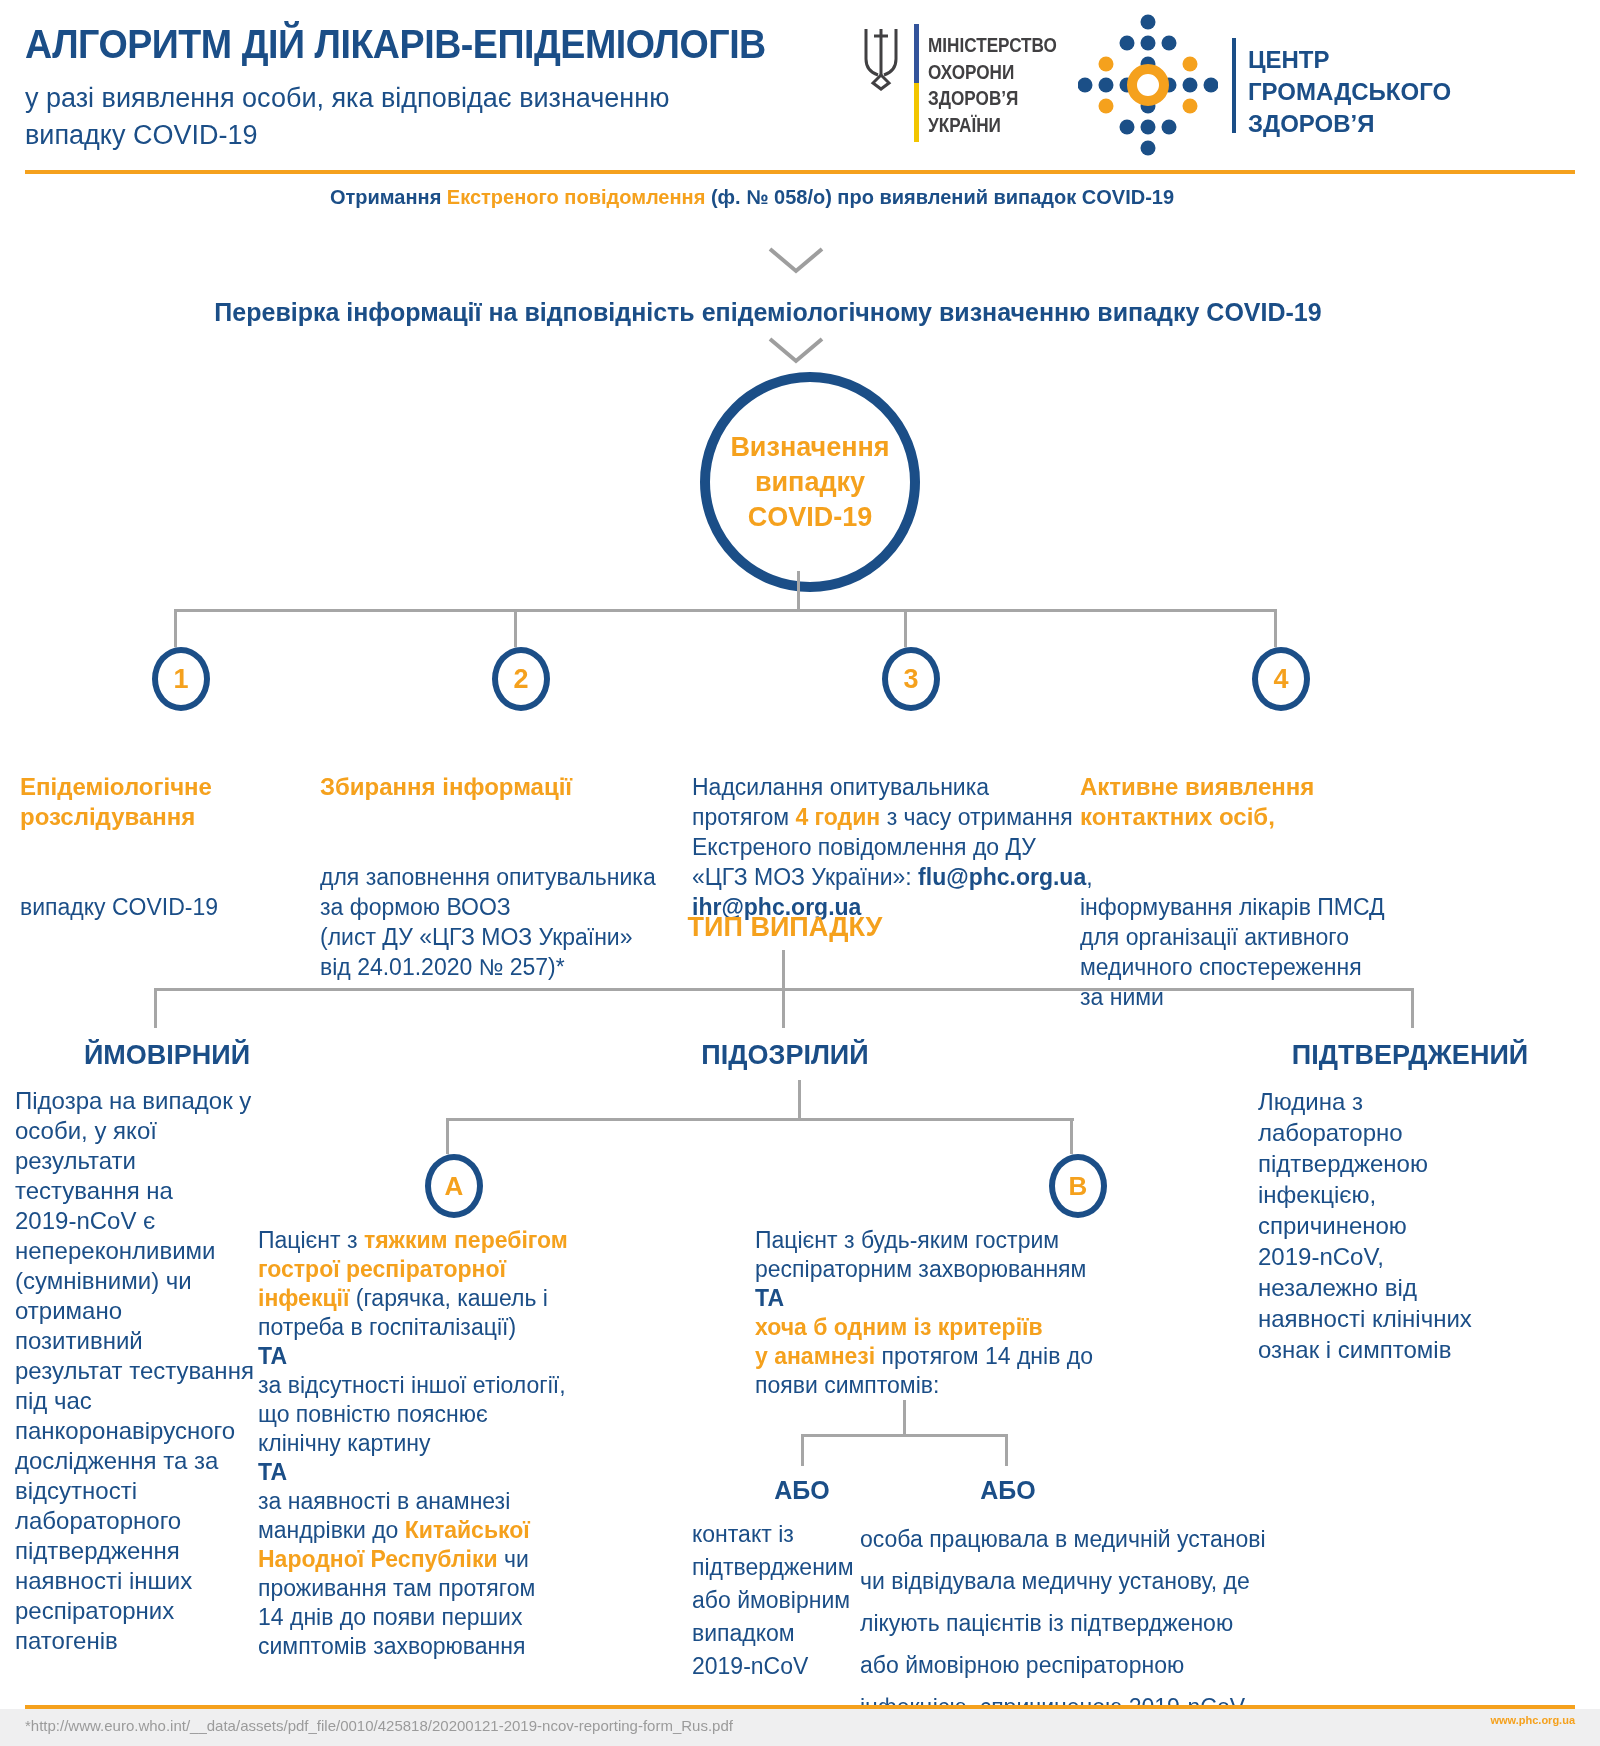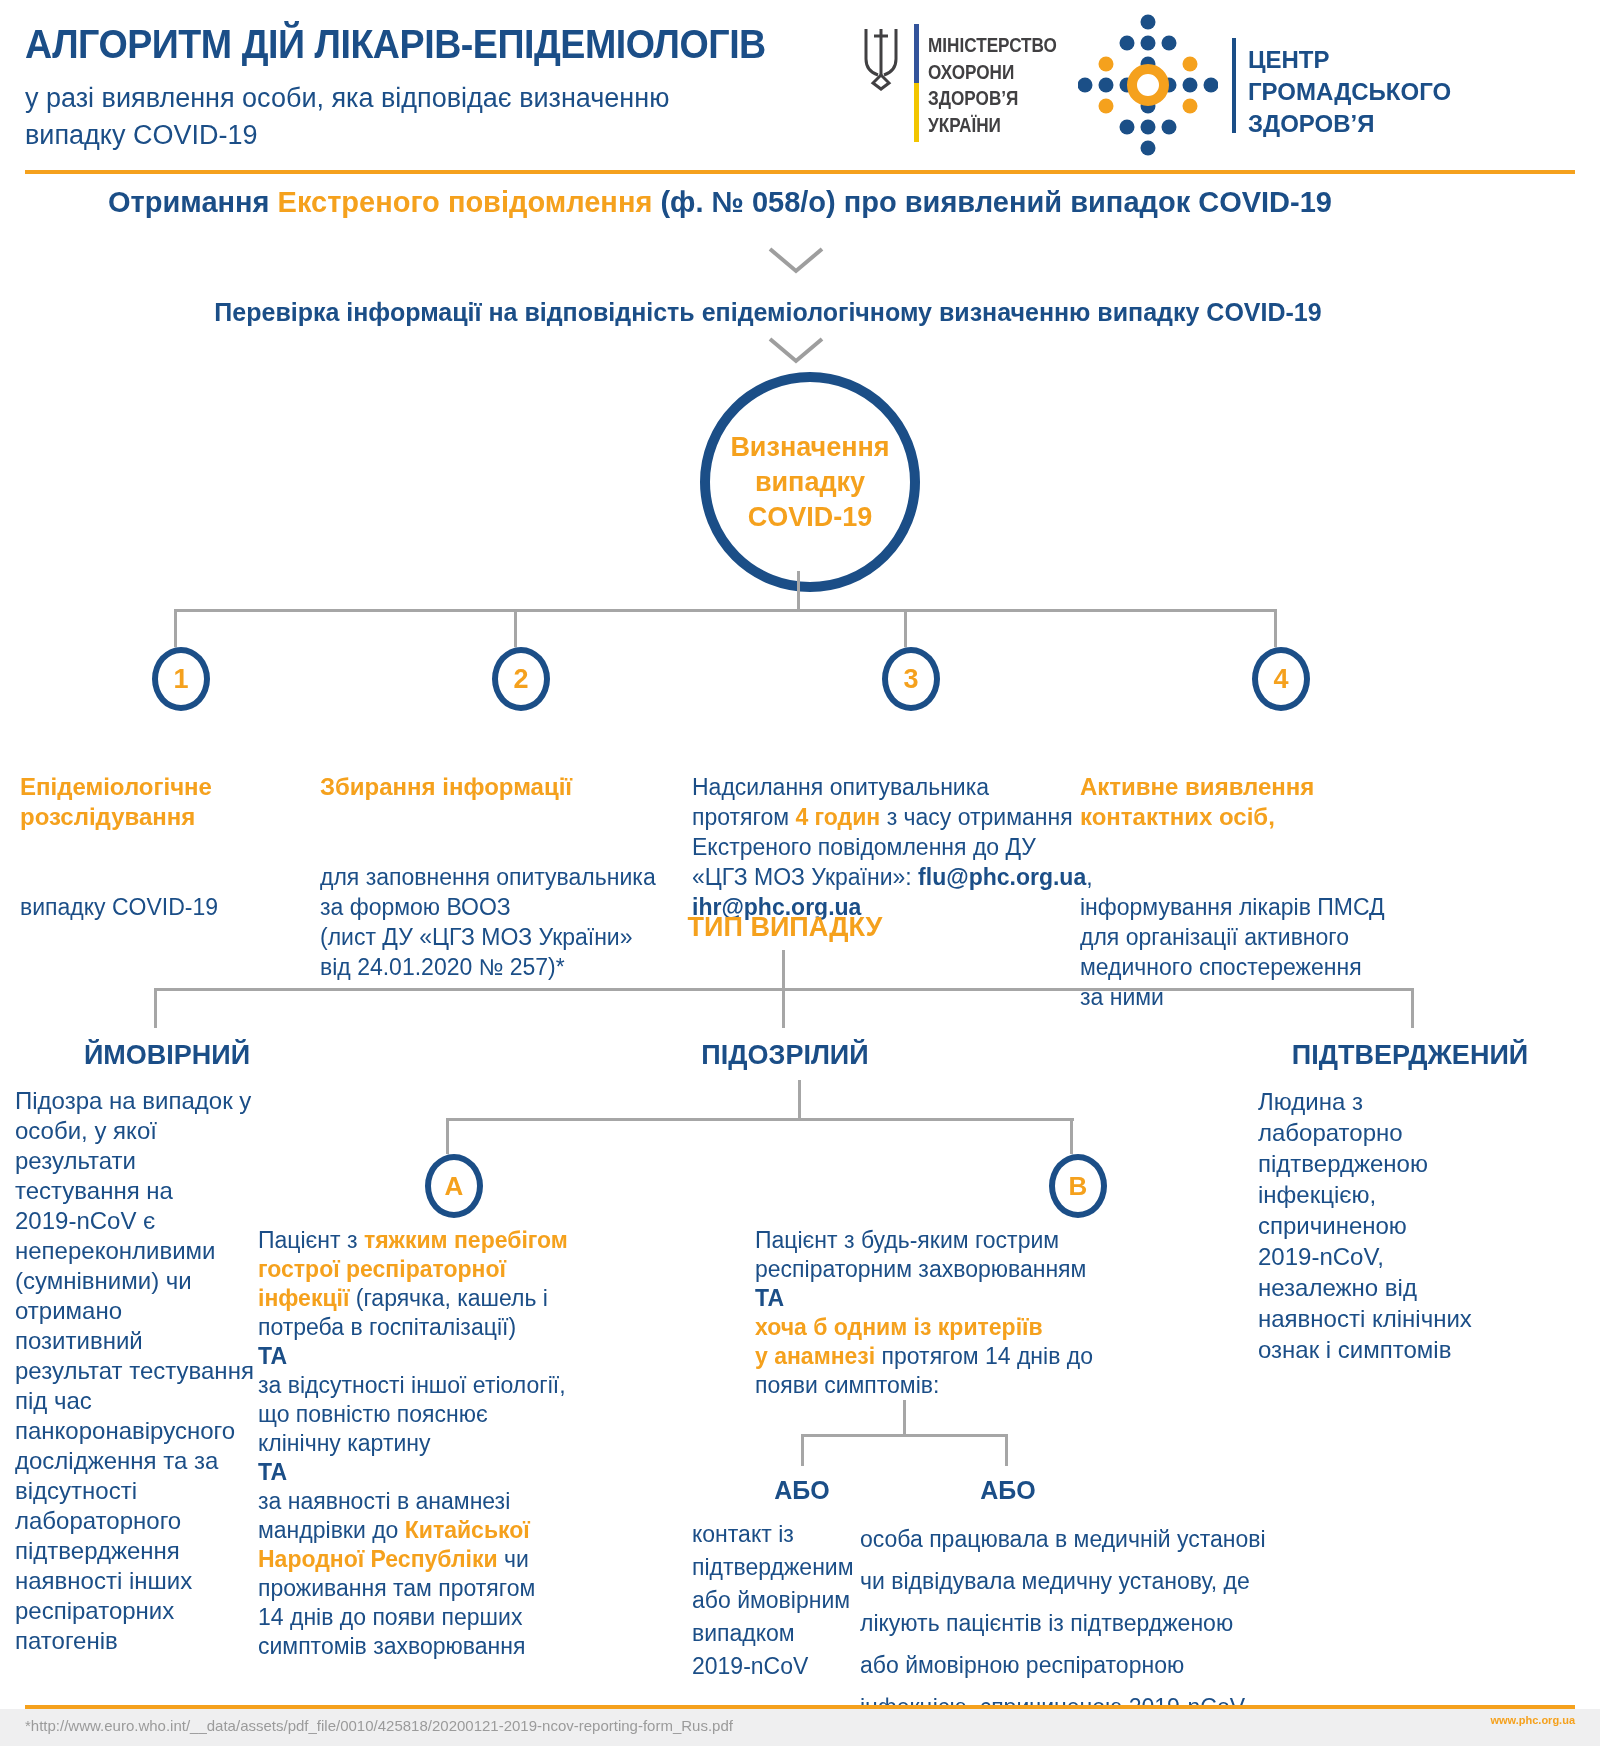--- a/index.html
+++ b/index.html
@@ -109,21 +109,21 @@
       <circle cx="0" cy="0" r="16" fill="none" stroke="#f5a11d" stroke-width="10"></circle>
     </svg>
     <div class="abs" style="left:1232px;top:38px;width:4px;height:95px;background:var(--blue);"></div>
     <div class="phc-text">ЦЕНТР
 ГРОМАДСЬКОГО
 ЗДОРОВ’Я</div>
   </div>
 
   <div class="rule" style="left:25px;top:170px;width:1550px;height:4px;"></div>
 
-  <div class="abs ctr bold pre" style="left:0;top:186px;width:1440px;font-size:29px;"><span>Отримання </span><span class="seg-o">Екстреного повідомлення</span><span> (ф. № 058/о) про виявлений випадок COVID-19</span></div>
+  <div class="abs ctr bold pre" style="left:0;top:186px;width:1440px;font-size:20px;padding-left:32px;"><span>Отримання </span><span class="seg-o">Екстреного повідомлення</span><span> (ф. № 058/о) про виявлений випадок COVID-19</span></div>
 
   <svg class="chevron" style="top:246px;" viewBox="0 0 58 28">
     <polyline points="3,3 29,25 55,3" fill="none" stroke="#9e9e9e" stroke-width="4"></polyline>
   </svg>
 
   <div class="abs ctr bold pre" style="left:0;top:298px;width:1440px;font-size:25px;padding-left:48px;">Перевірка інформації на відповідність епідеміологічному визначенню випадку COVID-19</div>
 
   <svg class="chevron" style="top:336px;" viewBox="0 0 58 28">
     <polyline points="3,3 29,25 55,3" fill="none" stroke="#9e9e9e" stroke-width="4"></polyline>
   </svg>

